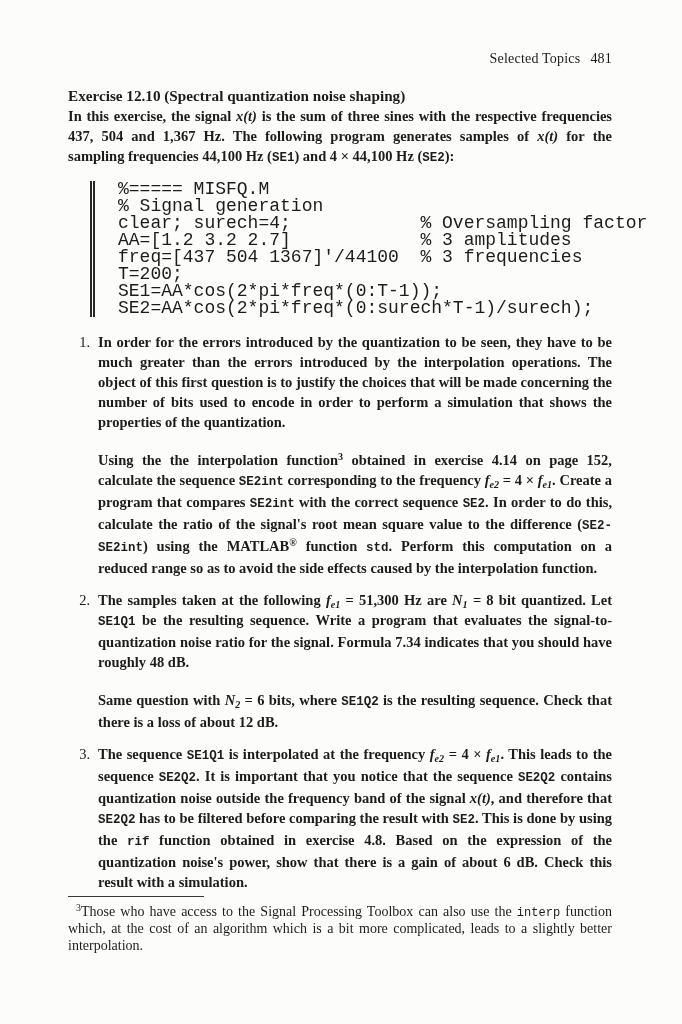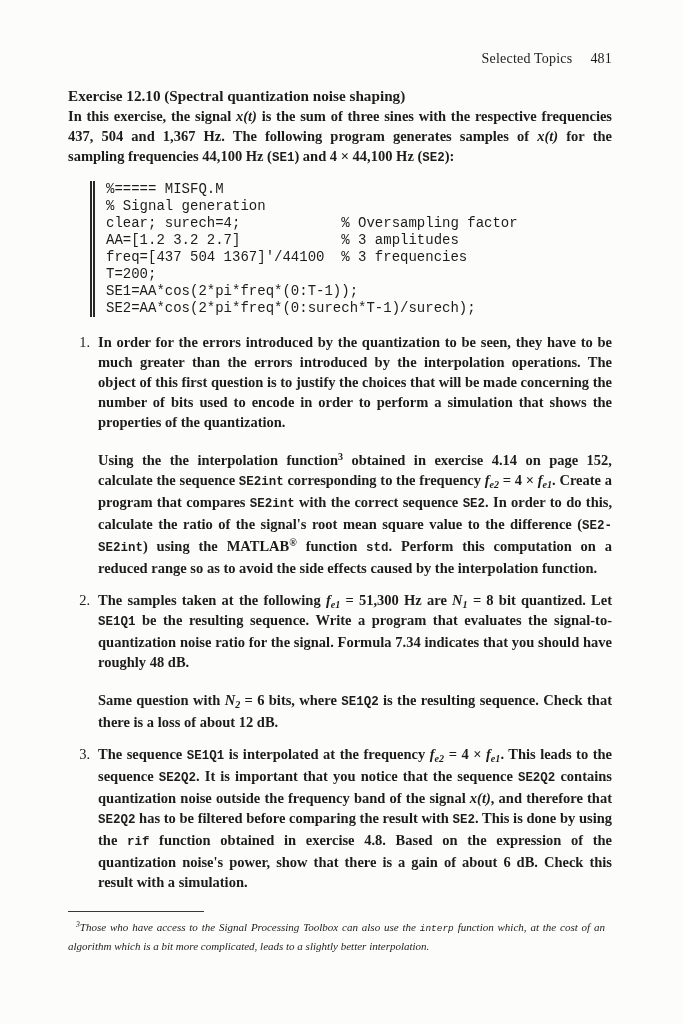--- a/index.html
+++ b/index.html
@@ -19,36 +19,36 @@
     overflow: hidden;
   }
 
   .running-head {
     text-align: right;
     font-size: 14px;
     line-height: 17px;
     margin-bottom: 19px;
     letter-spacing: 0.2px;
   }
-  .running-head .pagenum { margin-left: 18px; }
+  .running-head .pagenum { margin-left: 10px; }
 
   .ex-title {
     font-weight: bold;
     font-size: 15.2px;
     line-height: 20px;
   }
 
   .para { text-align: justify; font-weight: bold; }
 
   .code-block {
     margin: 13px 0 15px 22px;
     border-left: 5px double #2a2824;
-    padding-left: 11px;
+    padding-left: 23px;
     font-family: "Liberation Mono", "DejaVu Sans Mono", monospace;
-    font-size: 14px;
+    font-size: 18px;
     line-height: 17px;
     white-space: pre;
   }
 
   .qlist { display: flex; flex-direction: column; gap: 12px; margin-top: 2px; }
   .q { display: flex; }
   .qnum { flex: none; width: 30px; padding-right: 8px; text-align: right; }
   .qbody { flex: 1; min-width: 0; }
   .qbody .para + .para { margin-top: 18px; }
 
@@ -56,25 +56,24 @@
     font-family: "Liberation Mono", "DejaVu Sans Mono", monospace;
     font-size: 0.86em;
   }
   i { font-style: italic; }
   sub { font-size: 0.7em; font-style: italic; vertical-align: -0.25em; line-height: 0; }
   sup { font-size: 0.7em; vertical-align: 0.5em; line-height: 0; }
 
   .footnote-block {
     position: absolute;
     left: 68px;
-    right: 77px;
+    right: 70px;
     bottom: 70px;
-    font-size: 11px;
+    font-size: 14px;
     line-height: 16.5px;
-    font-style: italic;
   }
   .fn-rule {
     width: 136px;
     border: none;
     border-top: 1px solid #3a3834;
     margin-bottom: 7px;
   }
   .footnote-text { text-align: justify; text-indent: 8px; }
 </style>
 </head>

